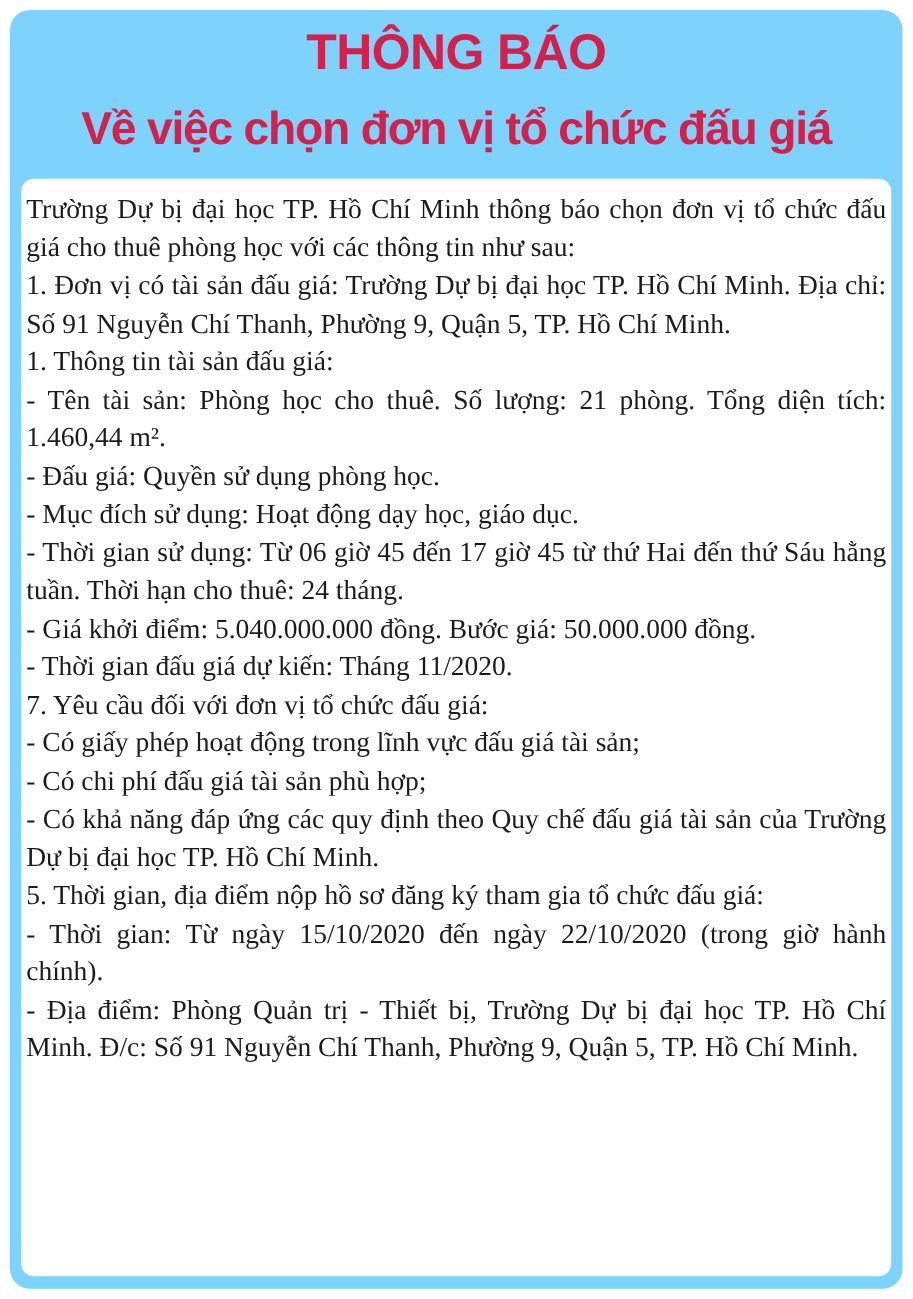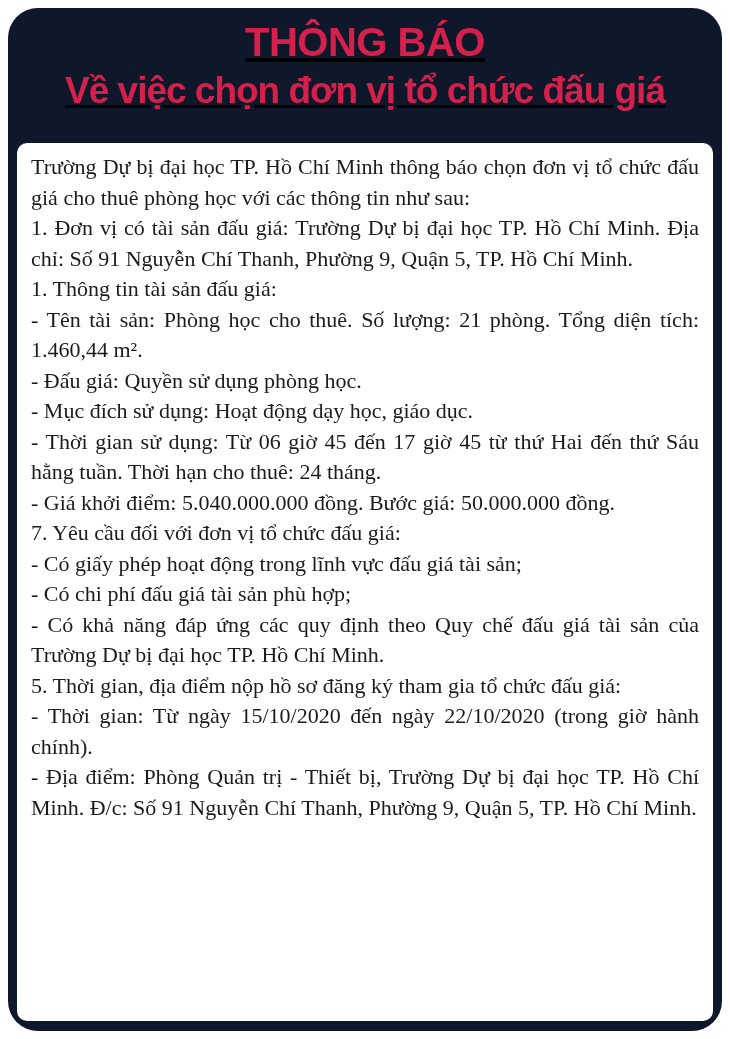--- a/index.html
+++ b/index.html
@@ -13,53 +13,52 @@
     height: 1039px;
     background: #ffffff;
     overflow: hidden;
   }
   .panel {
     position: absolute;
     left: 8px;
     top: 8px;
     right: 8px;
     bottom: 8px;
-    background: #0f172a;
-    border-radius: 30px;
-    text-decoration: underline;
+    background: #7dd3fc;
+    border-radius: 16px;
   }
   .header {
     text-align: center;
     padding-top: 10px;
     color: #d6204c;
     font-family: "Liberation Sans", sans-serif;
     font-weight: bold;
   }
   .header .title {
     font-size: 40px;
     line-height: 48px;
     margin: 0;
     letter-spacing: -0.5px;
   }
   .header .subtitle {
     font-size: 37px;
     line-height: 41px;
-    margin: 4px;
+    margin: 16px;
     letter-spacing: -1px;
     font-weight: bold;
   }
   .content {
     position: absolute;
     left: 9px;
     right: 9px;
     top: 135px;
     bottom: 10px;
     background: #ffffff;
     border-radius: 10px;
-    padding: 9px 14px;
+    padding: 9px 4px;
     box-sizing: border-box;
     font-family: "Liberation Serif", serif;
     font-size: 22px;
     line-height: 30.5px;
     color: #1b1b1b;
     text-align: justify;
     overflow: hidden;
   }
   .content p {
     margin: 0;
@@ -76,20 +75,21 @@
     </div>
     <div class="content">
       <p>Trường Dự bị đại học TP. Hồ Chí Minh thông báo chọn đơn vị tổ chức đấu giá cho thuê phòng học với các thông tin như sau:</p>
       <p>1. Đơn vị có tài sản đấu giá: Trường Dự bị đại học TP. Hồ Chí Minh. Địa chỉ: Số 91 Nguyễn Chí Thanh, Phường 9, Quận 5, TP. Hồ Chí Minh.</p>
       <p>1. Thông tin tài sản đấu giá:</p>
       <p>- Tên tài sản: Phòng học cho thuê. Số lượng: 21 phòng. Tổng diện tích: 1.460,44 m².</p>
       <p>- Đấu giá: Quyền sử dụng phòng học.</p>
       <p>- Mục đích sử dụng: Hoạt động dạy học, giáo dục.</p>
       <p>- Thời gian sử dụng: Từ 06 giờ 45 đến 17 giờ 45 từ thứ Hai đến thứ Sáu hằng tuần. Thời hạn cho thuê: 24 tháng.</p>
       <p>- Giá khởi điểm: 5.040.000.000 đồng. Bước giá: 50.000.000 đồng.</p>
+      <p>- Thời gian đấu giá dự kiến: Tháng 11/2020.</p>
       <p>7. Yêu cầu đối với đơn vị tổ chức đấu giá:</p>
       <p>- Có giấy phép hoạt động trong lĩnh vực đấu giá tài sản;</p>
       <p>- Có chi phí đấu giá tài sản phù hợp;</p>
       <p>- Có khả năng đáp ứng các quy định theo Quy chế đấu giá tài sản của Trường Dự bị đại học TP. Hồ Chí Minh.</p>
       <p>5. Thời gian, địa điểm nộp hồ sơ đăng ký tham gia tổ chức đấu giá:</p>
       <p>- Thời gian: Từ ngày 15/10/2020 đến ngày 22/10/2020 (trong giờ hành chính).</p>
       <p>- Địa điểm: Phòng Quản trị - Thiết bị, Trường Dự bị đại học TP. Hồ Chí Minh. Đ/c: Số 91 Nguyễn Chí Thanh, Phường 9, Quận 5, TP. Hồ Chí Minh.</p>
     </div>
   </div>
 </div>

